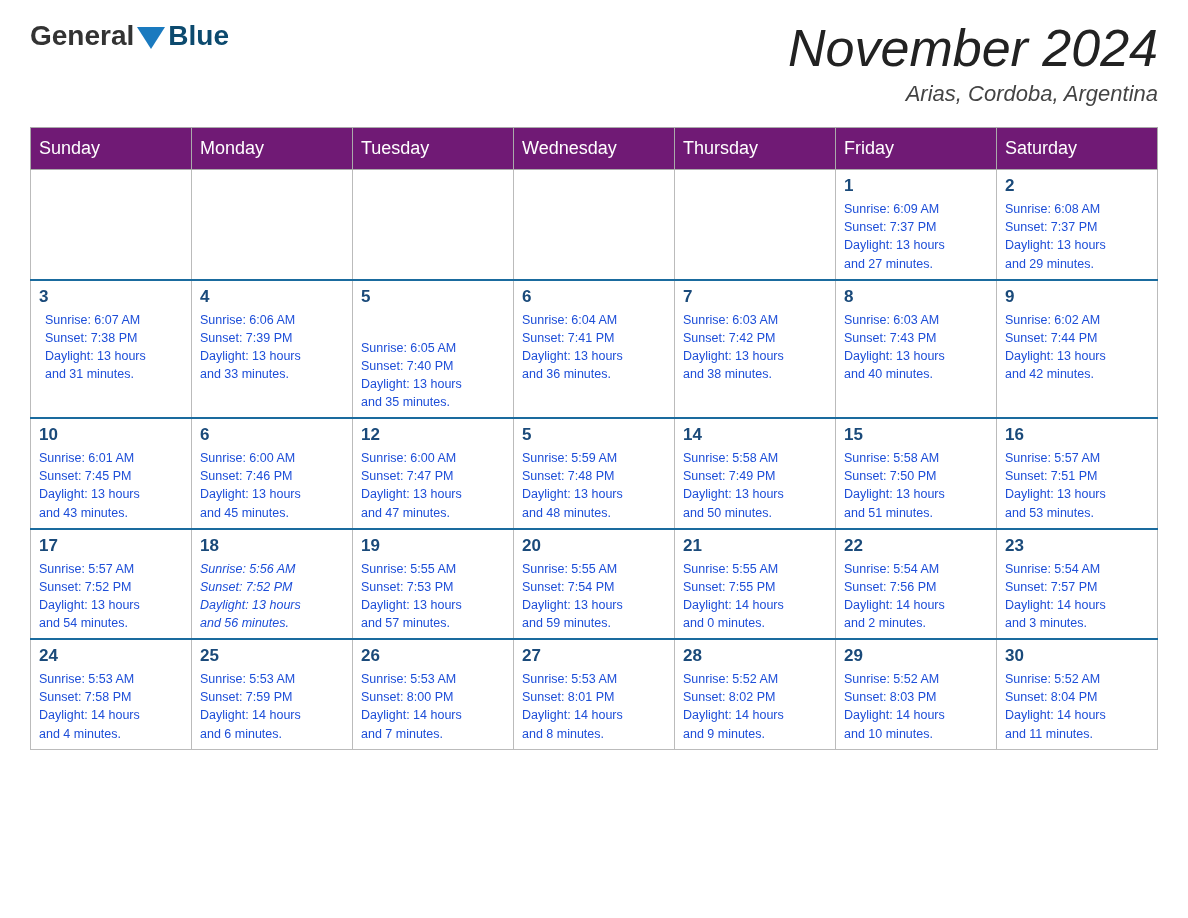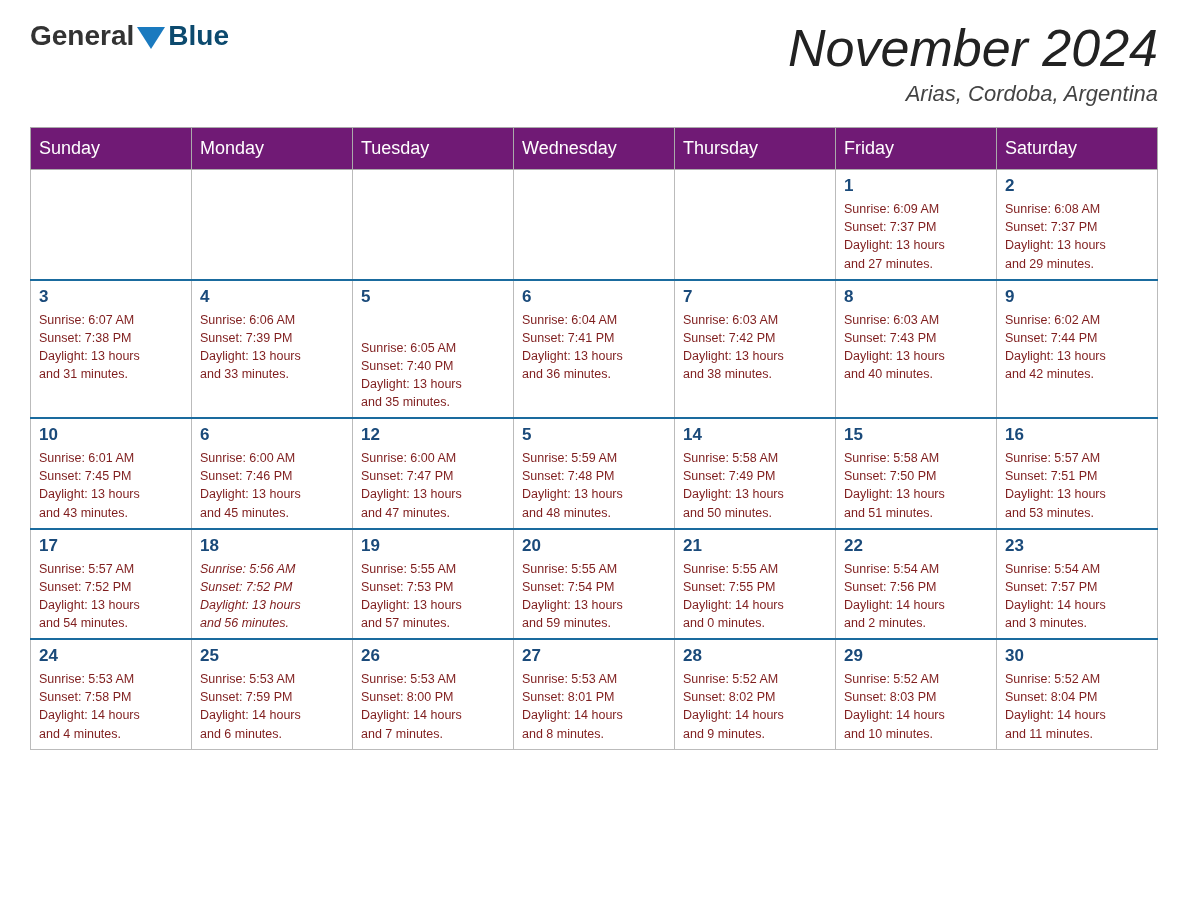--- a/index.html
+++ b/index.html
@@ -86,21 +86,21 @@
     }
     .day-number {
       font-size: 17px;
       font-weight: bold;
       color: #1a4a7a;
       display: block;
       margin-bottom: 4px;
     }
     .day-info {
       font-size: 12.5px;
-      color: #7f1d1d;
+      color: #1d4ed8;
       line-height: 1.45;
     }
     .empty-cell {
       background: #f9f9f9;
     }
     .week-separator td {
       border-top: 2px solid #1a6b9e;
     }
   </style>
 </head>
@@ -150,21 +150,21 @@
           <span class="day-number">2</span>
           <div class="day-info" style="white-space: pre-line;">Sunrise: 6:08 AM
 Sunset: 7:37 PM
 Daylight: 13 hours
 and 29 minutes.</div>
         </td>
       </tr>
       <tr class="week-row week-separator">
         <td>
           <span class="day-number">3</span>
-          <div class="day-info" style="white-space: pre-line;">Sunrise: 6:07 AM
+          <div class="day-info" style="white-space: pre-line; margin-left: 6px;">Sunrise: 6:07 AM
 Sunset: 7:38 PM
 Daylight: 13 hours
 and 31 minutes.</div>
         </td>
         <td>
           <span class="day-number">4</span>
           <div class="day-info" style="white-space: pre-line;">Sunrise: 6:06 AM
 Sunset: 7:39 PM
 Daylight: 13 hours
 and 33 minutes.</div>

